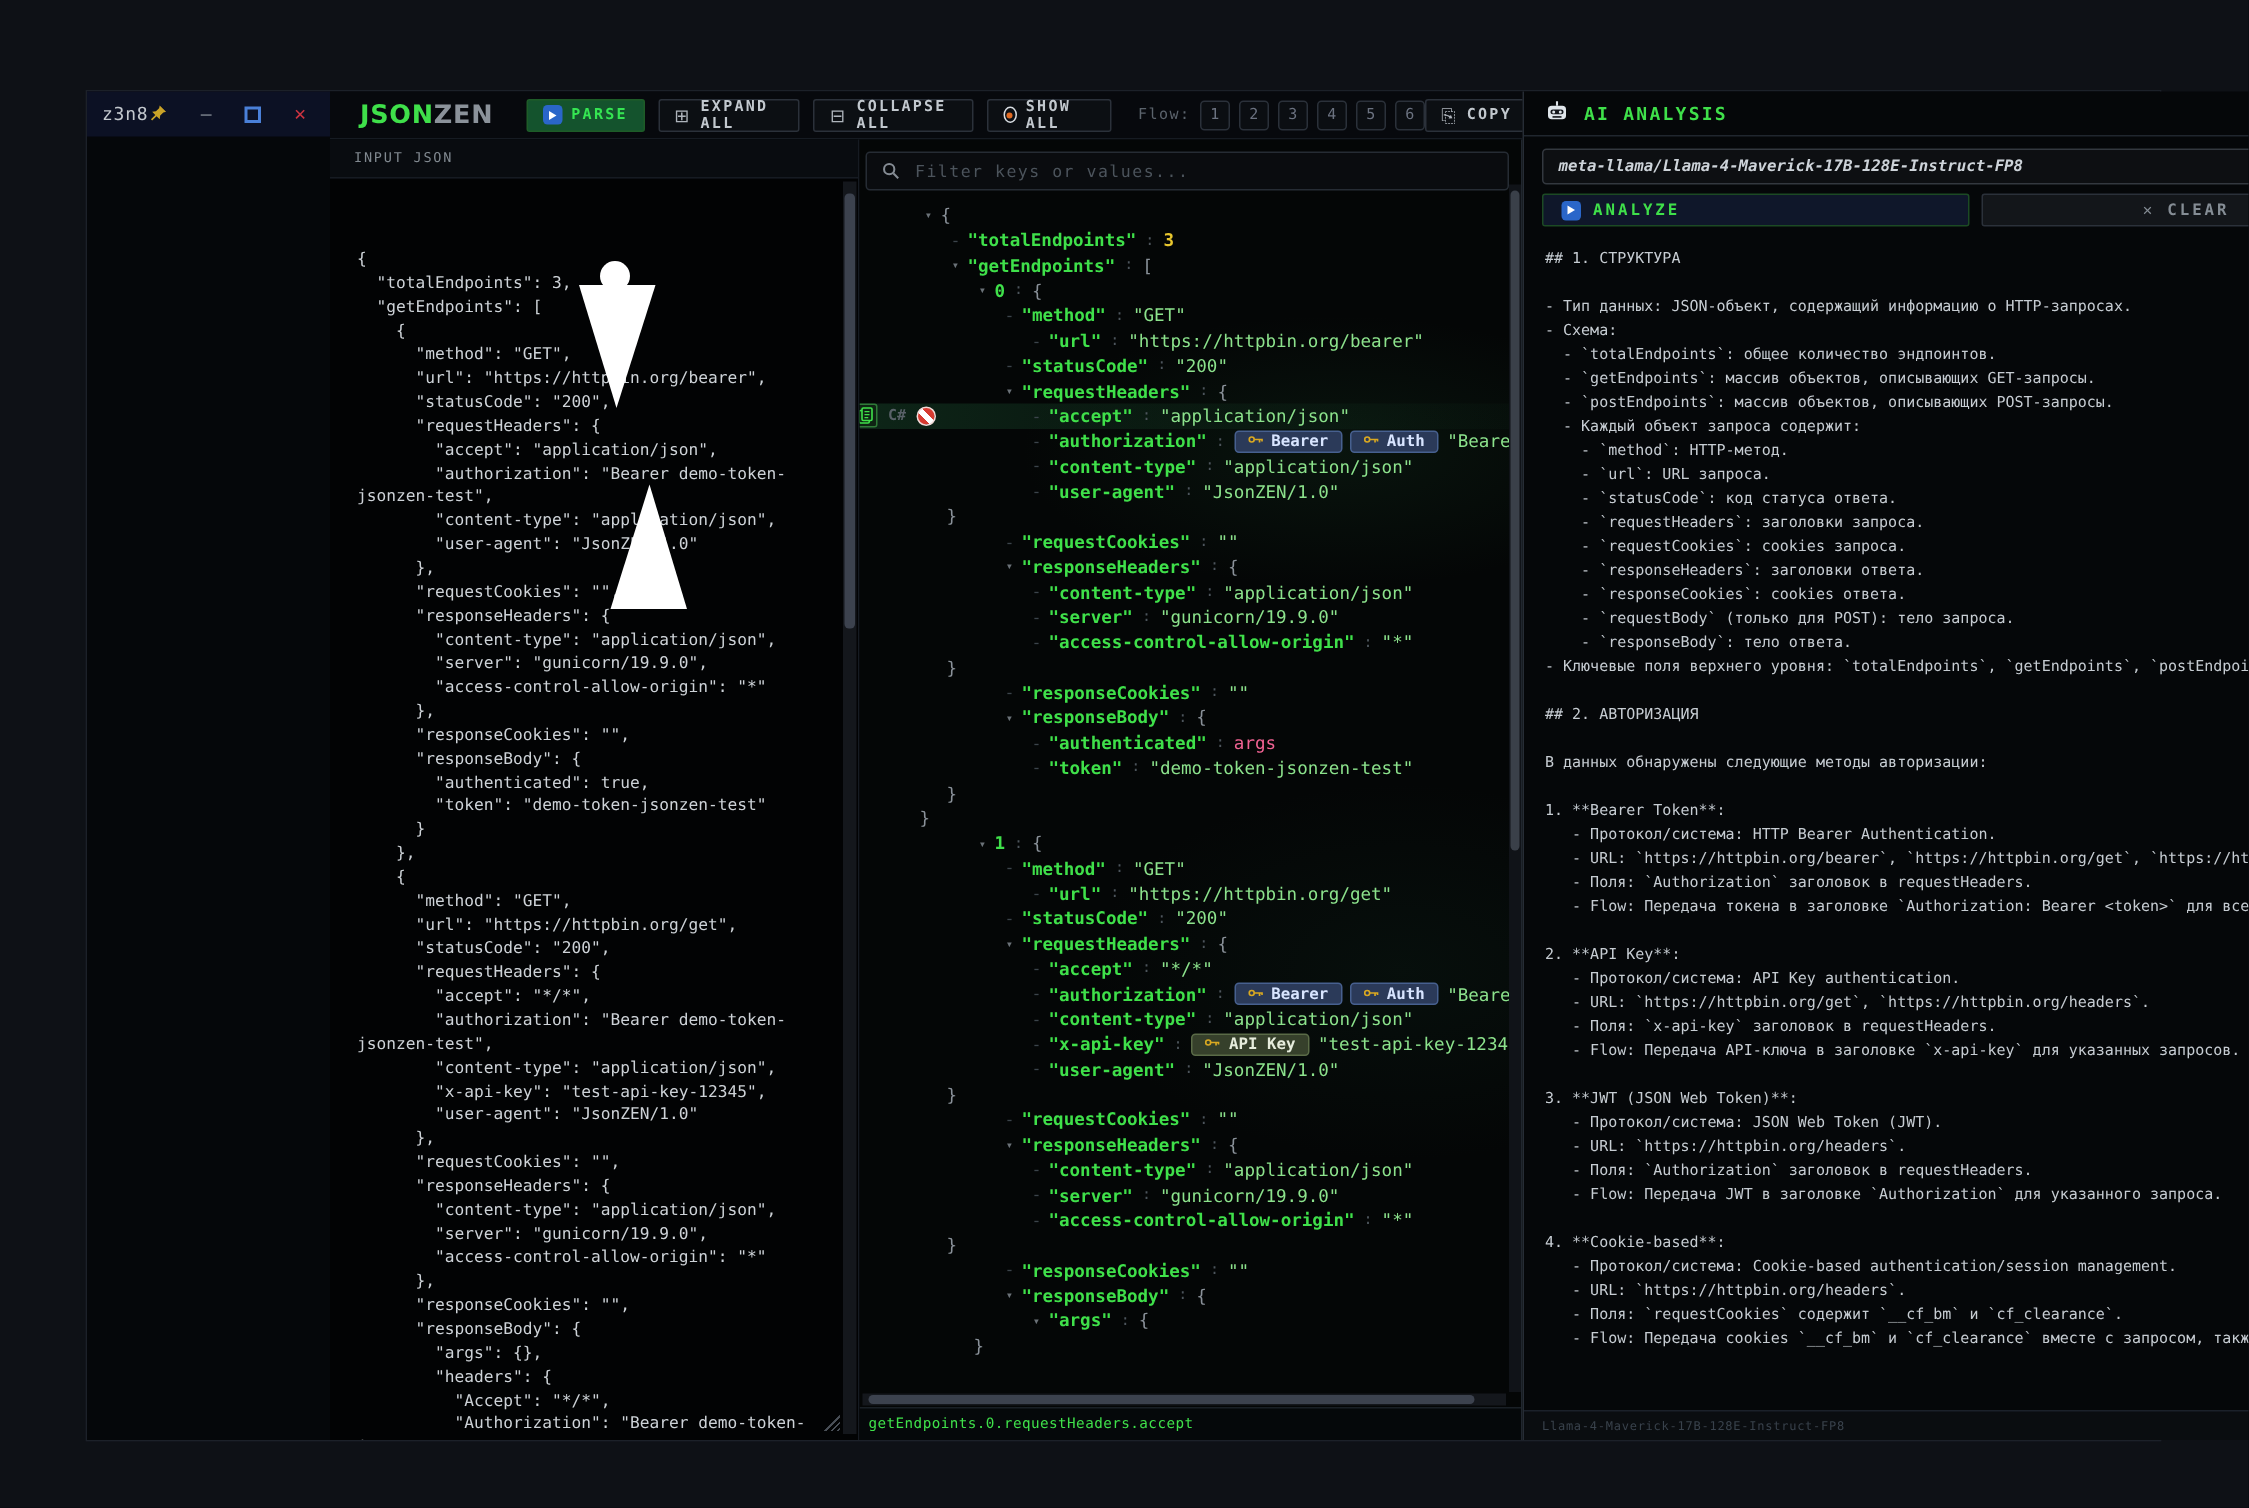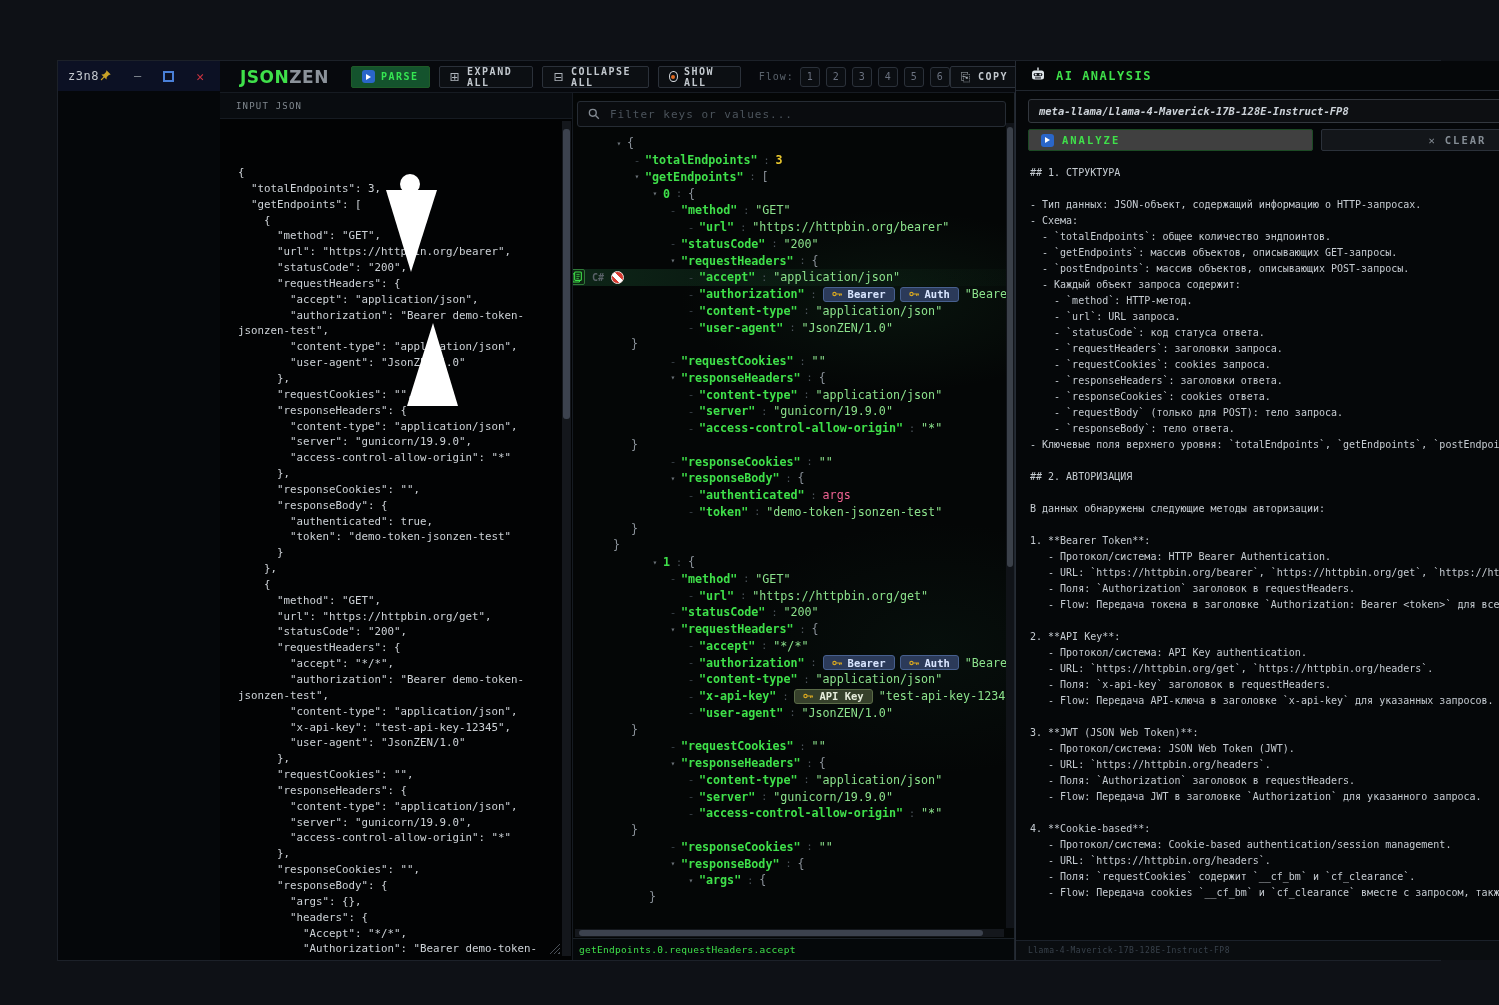--- a/index.html
+++ b/index.html
@@ -120,21 +120,21 @@
   .ai-header .ttl { color:#3fe04a; font-size:12px; font-weight:bold; letter-spacing:1.5px; }
   .ai-close { margin-left:auto; color:#9aa1a8; font-size:13px; cursor:pointer; }
   .model-select { margin:8px 12px 0 12px; height:24px; border:1px solid #33383f;
     background:#0d0f12; border-radius:3px; display:flex; align-items:center;
     padding:0 10px; cursor:pointer; flex:0 0 auto;font-style:italic; }
   .model-select .val { color:#cdd3d9; font-size:10.5px; font-weight:bold; }
   .model-select .chev { margin-left:auto; }
   .ai-btn-row { display:flex; gap:8px; margin:6px 12px 0 12px; flex:0 0 auto; }
   .ai-btn { height:22px; display:flex; align-items:center; justify-content:center; gap:8px;
     font-size:10.5px; font-weight:bold; letter-spacing:2px; border-radius:2px; cursor:pointer; }
-  .ai-analyze { flex:1; border:1px solid #1c4a24; background:#404040; color:#3fe04a;
+  .ai-analyze { flex:1; border:1px solid #1c4a24; background:#0f172a; color:#3fe04a;
     justify-content:flex-start; padding-left:12px; }
   .ai-clear { flex:1; border:1px solid #2b313a; background:#13161a; color:#858d95; }
   .analysis { flex:1; overflow:hidden; margin-top:14px; padding:0 10px 0 14px; }
   .analysis pre { white-space:pre; color:#c6ccd2; font-size:10px; line-height:16px;
     font-family:"DejaVu Sans Mono", monospace; }
   .ai-footer { height:20px; background:#0a0d10; border-top:1px solid #1b212a;
     display:flex; align-items:center; justify-content:space-between; padding:0 12px; flex:0 0 auto; }
   .ai-footer span { color:#39424c; font-size:8px; letter-spacing:.5px; }
   .right-vscroll { position:absolute; right:0; top:92px; bottom:22px; width:8px; background:#101318; }
   .right-vscroll .thumb { position:absolute; top:6px; left:1px; width:6px; height:420px;

